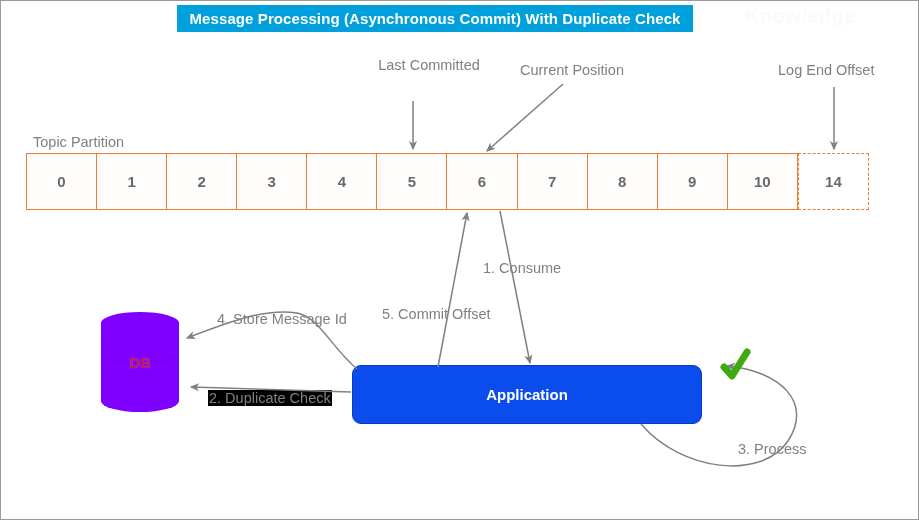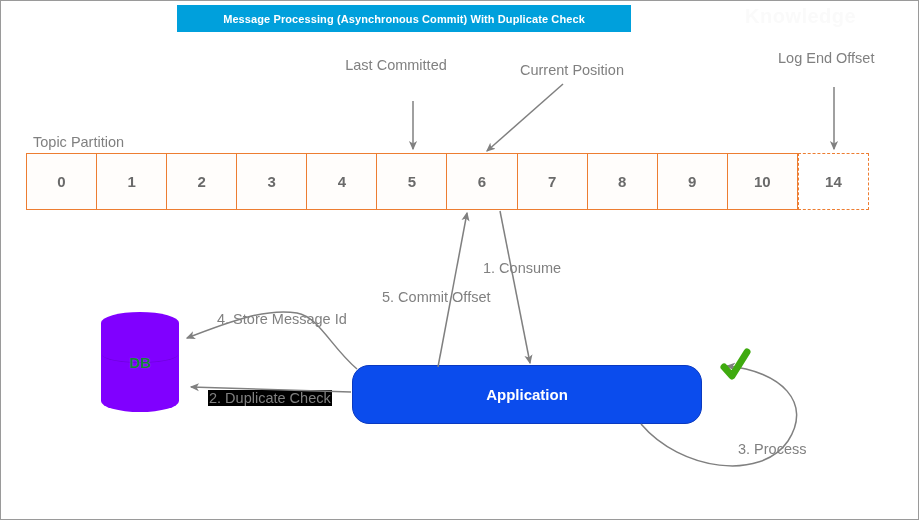--- a/index.html
+++ b/index.html
@@ -19,25 +19,25 @@
     border: 1px solid #9a9a9a;
     box-sizing: border-box;
     overflow: hidden;
   }
 
   
   #title-bar {
     position: absolute;
     left: 176px;
     top: 4px;
-    width: 454px;
+    width: 516px;
     height: 27px;
     background: #00a0dc;
     color: #ffffff;
-    font-size: 11px;
+    font-size: 15px;
     font-weight: bold;
     display: flex;
     align-items: center;
     justify-content: center;
     letter-spacing: 0.1px;
   }
 
   
   #watermark {
     position: absolute;
@@ -131,36 +131,36 @@
     border-bottom: 1.5px solid #7000e0;
     border-radius: 50% / 50%;
   }
   #db-label {
     position: absolute;
     left: 0; top: 0;
     width: 78px; height: 100px;
     display: flex;
     align-items: center;
     justify-content: center;
-    color: #15803d;
+    color: #be185d;
     font-size: 15px;
     font-weight: bold;
     text-shadow: 0 0 1px rgba(255,255,255,0.4);
   }
 
   
   #application-box {
     position: absolute;
     left: 351px;
     top: 364px;
     width: 348px;
     height: 57px;
     background: #0b4ced;
     border: 1.5px solid #0a39c0;
-    border-radius: 17px;
+    border-radius: 9px;
     display: flex;
     align-items: center;
     justify-content: center;
     color: #ffffff;
     font-size: 15px;
     font-weight: bold;
   }
 
   
   #arrows {
@@ -172,27 +172,27 @@
 </style>
 </head>
 <body>
 
 <div id="canvas">
 
   <div id="title-bar">Message Processing (Asynchronous Commit) With Duplicate Check</div>
 
   <div id="watermark">Knowledge</div>
 
-  <div class="anno center" style="left:329px; top:56px; width:132px;">
+  <div class="anno center" style="left:362px; top:56px; width:132px;">
     <div>Last Committed</div>
   </div>
 
   <div class="anno" style="left:519px; top:61px;">Current Position</div>
 
-  <div class="anno" style="left:777px; top:49px;">Log End Offset</div>
+  <div class="anno" style="left:777px; top:61px;">Log End Offset</div>
 
   <div class="anno" style="left:32px; top:133px;">Topic Partition</div>
 
   <div id="partition-strip">
     <div class="cell">0</div>
     <div class="cell">1</div>
     <div class="cell">2</div>
     <div class="cell">3</div>
     <div class="cell">4</div>
     <div class="cell">5</div>
@@ -213,21 +213,21 @@
   </div>
 
   <div id="application-box">
     <span>Application</span>
   </div>
 
   <div class="anno" style="left:482px; top:259px;">1. Consume</div>
   <div class="anno" style="left:207px; top:389px; background:#000000; padding:0 1px;">2. Duplicate Check</div>
   <div class="anno" style="left:737px; top:440px;">3. Process</div>
   <div class="anno" style="left:216px; top:310px;">4. Store Message Id</div>
-  <div class="anno" style="left:381px; top:288px;">5. Commit Offset</div>
+  <div class="anno" style="left:381px; top:305px;">5. Commit Offset</div>
 
   <svg id="arrows" viewBox="0 0 919 520">
     <defs>
       <marker id="ah" viewBox="0 0 10 10" refX="8.6" refY="5" markerWidth="6.2" markerHeight="6.2" orient="auto-start-reverse">
         <path d="M 0 0.6 L 10 5 L 0 9.4 L 2.6 5 Z" fill="#808080"></path>
       </marker>
     </defs>
 
     <path d="M 412 100 L 412 148" stroke="#808080" stroke-width="1.5" fill="none" marker-end="url(#ah)"></path>
 

